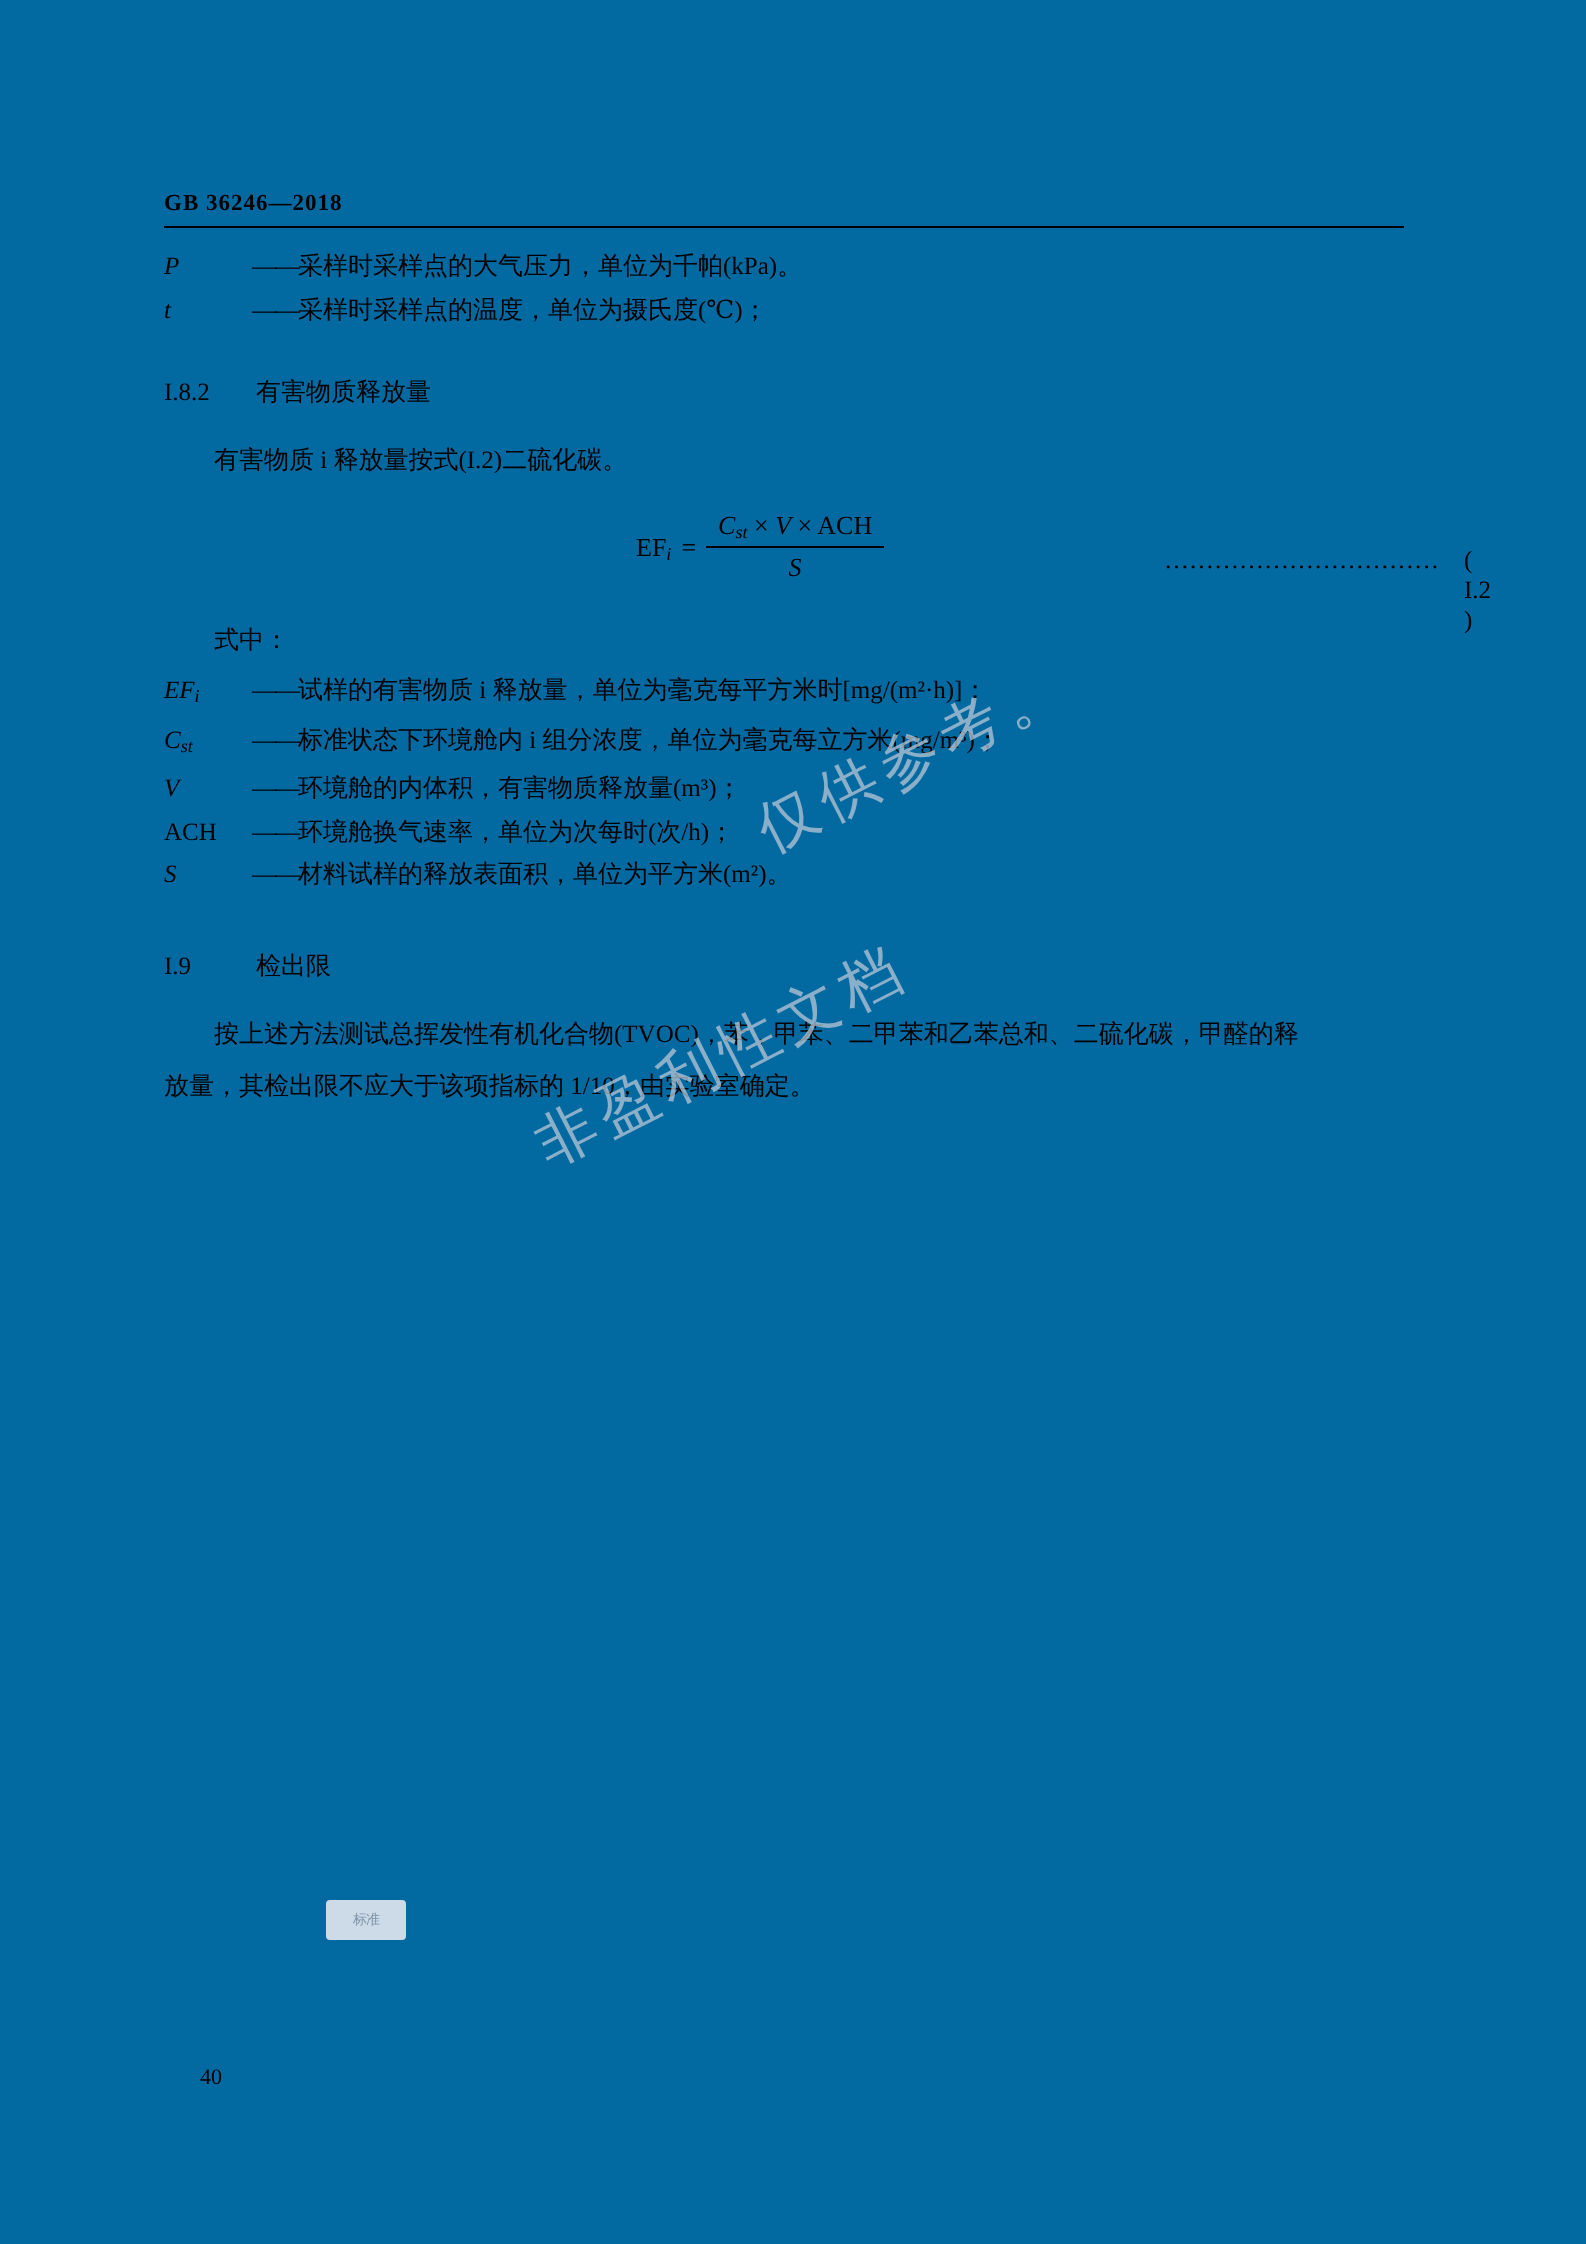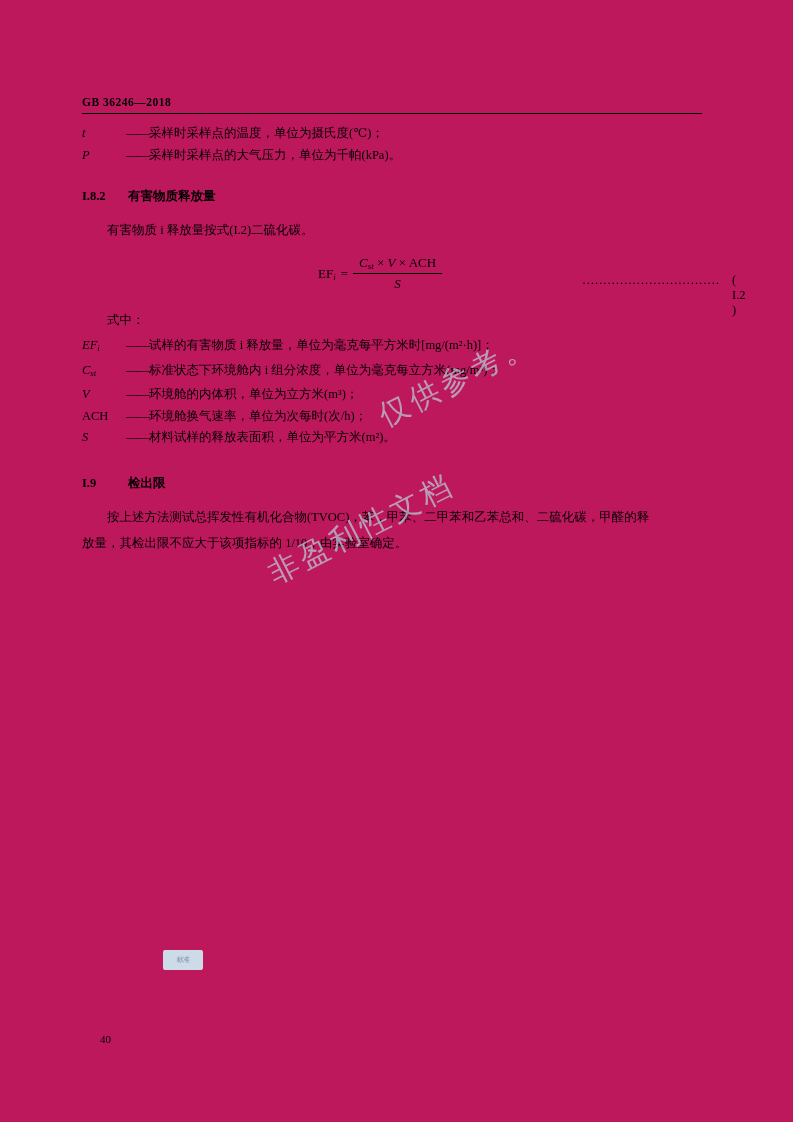--- a/index.html
+++ b/index.html
@@ -9,21 +9,21 @@
   }
   body {
     font-family: "Liberation Serif", "DejaVu Serif", serif;
     color: #000000;
   }
   .page {
     position: relative;
     width: 793px;
     height: 1122px;
     margin: 0 auto;
-    background: #be185d;
+    background: #0369a1;
     overflow: hidden;
   }
   .content {
     position: absolute;
     left: 82px;
     top: 92px;
     width: 620px;
   }
   .header-rule {
     border-bottom: 1px solid #000;
@@ -50,21 +50,21 @@
   .sym.upright {
     font-style: normal;
   }
   .dash {
     letter-spacing: -1px;
   }
   .sec-head {
     margin-top: 22px;
     margin-bottom: 14px;
     font-size: 12.5px;
-    font-weight: bold;
+    font-weight: normal;
   }
   .sec-num {
     display: inline-block;
     min-width: 46px;
     font-family: "Liberation Serif", "DejaVu Serif", serif;
   }
   .para {
     font-size: 12.5px;
     line-height: 22px;
     text-indent: 2em;
@@ -188,24 +188,24 @@
 <div class="page">
 
   <div class="content">
 
     <div class="header-rule">
       <span class="header-title">GB 36246—2018</span>
     </div>
 
     <div class="note-list">
       <div class="defline">
+        <span class="sym">P</span><span class="dash">——</span><span>采样时采样点的大气压力，单位为千帕(kPa)。</span>
+      </div>
+      <div class="defline">
         <span class="sym">t</span><span class="dash">——</span><span>采样时采样点的温度，单位为摄氏度(℃)；</span>
-      </div>
-      <div class="defline">
-        <span class="sym">P</span><span class="dash">——</span><span>采样时采样点的大气压力，单位为千帕(kPa)。</span>
       </div>
     </div>
 
     <div class="sec-head">
       <span class="sec-num">I.8.2</span><span>有害物质释放量</span>
     </div>
 
     <p class="para">有害物质 i 释放量按式(I.2)二硫化碳。</p>
 
     <div class="formula-row">
@@ -224,21 +224,21 @@
     <p class="para noindent" style="text-indent:2em">式中：</p>
 
     <div class="note-list">
       <div class="defline">
         <span class="sym">EF<span class="subsc ital">i</span></span><span class="dash">——</span><span>试样的有害物质 i 释放量，单位为毫克每平方米时[mg/(m²·h)]；</span>
       </div>
       <div class="defline">
         <span class="sym">C<span class="subsc">st</span></span><span class="dash">——</span><span>标准状态下环境舱内 i 组分浓度，单位为毫克每立方米(mg/m³)；</span>
       </div>
       <div class="defline">
-        <span class="sym">V</span><span class="dash">——</span><span>环境舱的内体积，单位为立方米(m³)；</span>
+        <span class="sym">V</span><span class="dash">——</span><span>环境舱的内体积，有害物质释放量(m³)；</span>
       </div>
       <div class="defline">
         <span class="sym upright">ACH</span><span class="dash">——</span><span>环境舱换气速率，单位为次每时(次/h)；</span>
       </div>
       <div class="defline">
         <span class="sym">S</span><span class="dash">——</span><span>材料试样的释放表面积，单位为平方米(m²)。</span>
       </div>
     </div>
 
     <div class="sec-head" style="margin-top:26px">

